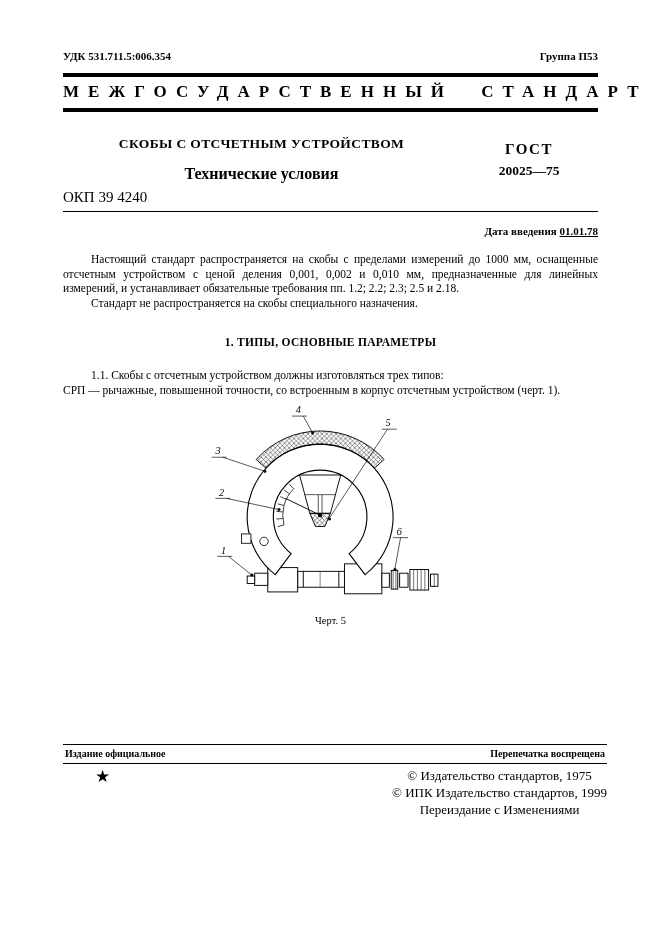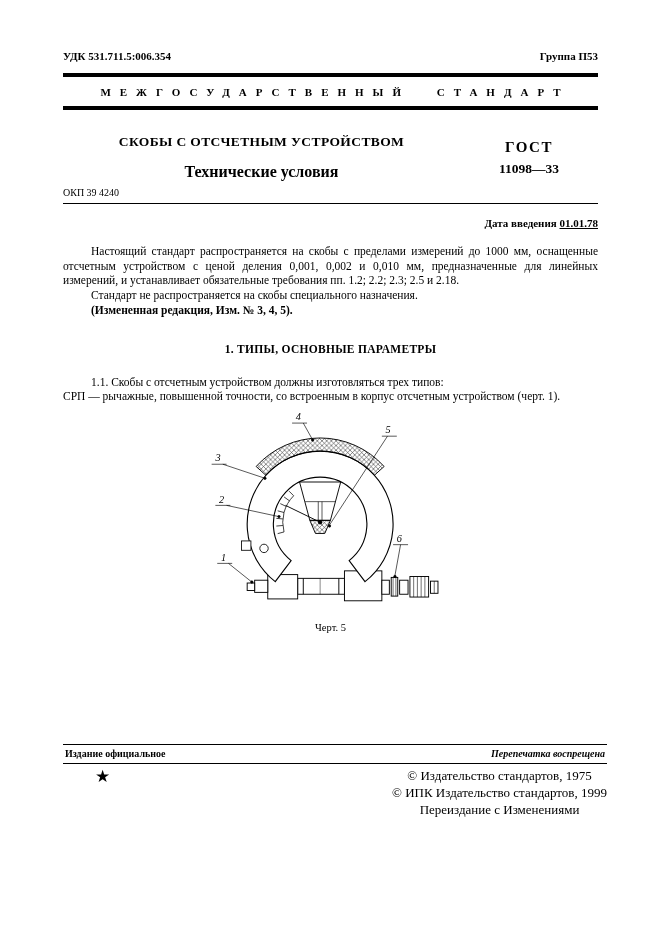--- a/index.html
+++ b/index.html
@@ -13,34 +13,34 @@
   .header-row {
     margin-top:50px; display:flex; justify-content:space-between;
     font-size:11px; font-weight:bold;
   }
 
   .banner {
     margin-top:11px; border-top:4px solid #000; border-bottom:4px solid #000;
     padding:5px 0 6px; text-align:center;
   }
   .banner-text {
-    font-weight:bold; font-size:11px; letter-spacing:9px; word-spacing:15px;
+    font-weight:bold; font-size:17px; letter-spacing:9px; word-spacing:15px;
     white-space:nowrap; display:inline-block; margin-right:-9px;
   }
 
   .title-block { margin-top:24px; display:flex; }
   .title-left { flex:1; text-align:center; }
   .doc-title { font-weight:bold; font-size:13.5px; letter-spacing:.4px; }
   .doc-subtitle { margin-top:13px; font-weight:bold; font-size:16px; }
   .doc-english { margin-top:13px; font-size:10px; line-height:1.35; }
   .gost-box { width:138px; text-align:center; padding-top:5px; }
   .gost-label { font-weight:bold; font-size:15px; letter-spacing:1.5px; }
   .gost-number { margin-top:5px; font-weight:bold; font-size:13.5px; }
 
-  .okp { margin-top:6px; font-size:10px; }
+  .okp { margin-top:6px; font-size:15px; }
   .rule { margin-top:5px; border-top:1.5px solid #000; }
 
   .date-line { margin-top:13px; text-align:right; font-size:11px; font-weight:bold; }
   .date-line .date-val { text-decoration:underline; }
 
   .body-text { margin-top:15px; font-size:11.5px; line-height:1.28; text-align:justify; }
   .body-text p.indent { text-indent:28px; }
   .body-text p.bold { font-weight:bold; }
 
   .section-heading {
@@ -51,21 +51,21 @@
   .figure-area { margin-top:4px; text-align:center; }
   .figure-area svg { margin-left:-18px; }
   .figure-caption { margin-top:4px; font-size:10.5px; }
 
   .footer { position:absolute; top:744px; left:63px; right:54px; }
   .footer-rule { border-top:1px solid #000; }
   .footer-row {
     display:flex; justify-content:space-between;
     padding:3px 2px 4px; font-size:10px; font-weight:bold;
   }
-  .footer-row .reprint { font-style:italic; }
+  .footer-row .reprint { }
   .footer-bottom { display:flex; justify-content:space-between; margin-top:4px; }
   .star { font-size:17px; line-height:1; margin-left:32px; }
   .copyright { text-align:center; font-size:13px; line-height:1.3; }
 
   .co-text { font-style:italic; font-size:11px; font-family:"Liberation Serif", serif; }
 </style>
 </head>
 <body>
 
 <div class="content">
@@ -79,37 +79,36 @@
     <span class="banner-text">МЕЖГОСУДАРСТВЕННЫЙ СТАНДАРТ</span>
   </div>
 
   <div class="title-block">
     <div class="title-left">
       <div class="doc-title">СКОБЫ С ОТСЧЕТНЫМ УСТРОЙСТВОМ</div>
       <div class="doc-subtitle">Технические условия</div>
     </div>
     <div class="gost-box">
       <div class="gost-label">ГОСТ</div>
-      <div class="gost-number">11098—33</div>
+      <div class="gost-number">20025—75</div>
     </div>
   </div>
 
   <div class="okp">ОКП 39 4240</div>
   <div class="rule"></div>
 
   <div class="date-line">
     <span>Дата введения</span>
     <span> </span>
     <span class="date-val">01.01.78</span>
   </div>
 
   <div class="body-text">
     <p class="indent">Настоящий стандарт распространяется на скобы с пределами измерений до 1000 мм, оснащенные отсчетным устройством с ценой деления 0,001, 0,002 и 0,010 мм, предназначенные для линейных измерений, и устанавливает обязательные требования пп. 1.2; 2.2; 2.3; 2.5 и 2.18.</p>
     <p class="indent">Стандарт не распространяется на скобы специального назначения.</p>
-    <p class="indent bold">(Измененная редакция, Изм. № 3, 4, 5).</p>
   </div>
 
   <div class="section-heading">1. ТИПЫ, ОСНОВНЫЕ ПАРАМЕТРЫ</div>
 
   <div class="body-text" style="margin-top:16px">
     <p class="indent">1.1. Скобы с отсчетным устройством должны изготовляться трех типов:</p>
     <p>СРП — рычажные, повышенной точности, со встроенным в корпус отсчетным устройством (черт. 1).</p>
   </div>
 
   <div class="figure-area">

